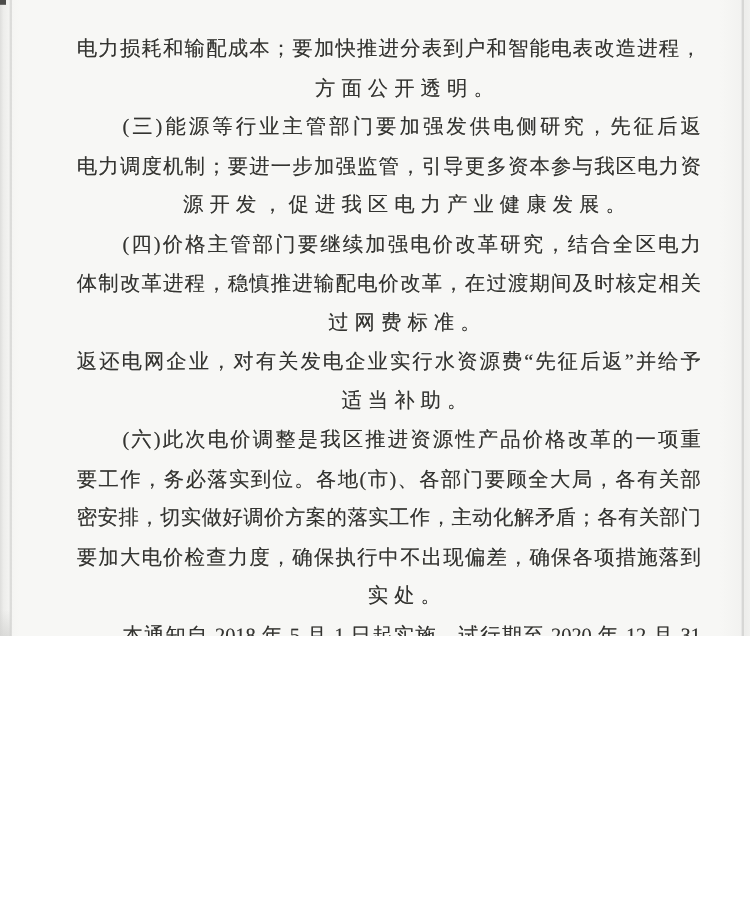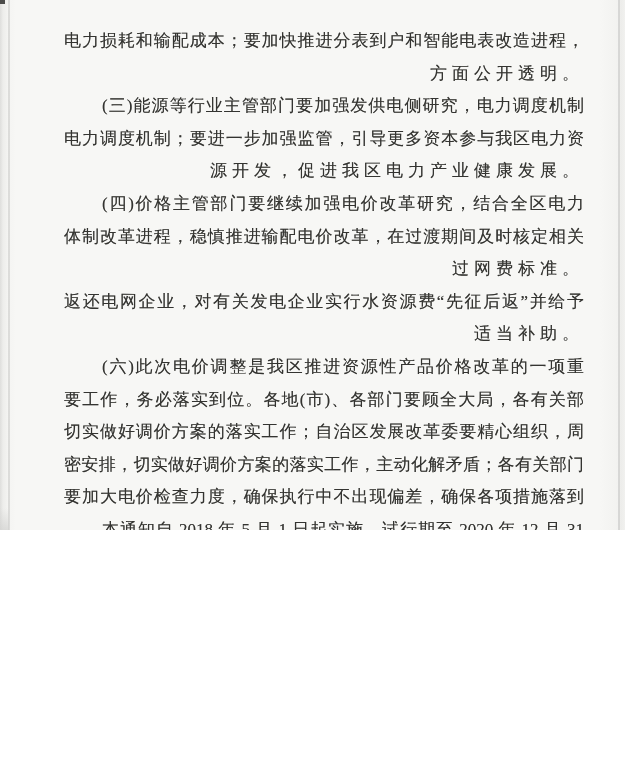--- a/index.html
+++ b/index.html
@@ -58,21 +58,21 @@
     text-shadow: 0 0 0.5px rgba(70, 70, 66, 0.55);
     overflow: hidden;
   }
   .line.fill {
     text-align: justify;
     text-align-last: justify;
     text-justify: inter-character;
     white-space: normal;
   }
   .line.end {
-    text-align: right;
+    text-align: center;
     letter-spacing: 5px;
     white-space: nowrap;
     margin-left: 31px;
   }
   .line.indent {
     text-indent: 38px;
   }
   .page-number {
     position: absolute;
     left: 106px;
@@ -88,31 +88,31 @@
 
 <div class="page" style="--paper: #f7f7f5; --ink: #343431; --edge: #c9c9c7;">
   <div class="corner-mark"></div>
   <div class="edge-line-left"></div>
   <div class="edge-line-right"></div>
   <div class="corner-bl"></div>
 
   <div class="text-block">
       <div class="line fill">电力损耗和输配成本；要加快推进分表到户和智能电表改造进程，</div>
       <div class="line end">方面公开透明。</div>
-      <div class="line fill indent">(三)能源等行业主管部门要加强发供电侧研究，电力调度机制</div>
+      <div class="line fill indent">(三)能源等行业主管部门要加强发供电侧研究，先征后返</div>
       <div class="line fill">电力调度机制；要进一步加强监管，引导更多资本参与我区电力资</div>
       <div class="line end">源开发，促进我区电力产业健康发展。</div>
       <div class="line fill indent">(四)价格主管部门要继续加强电价改革研究，结合全区电力</div>
       <div class="line fill">体制改革进程，稳慎推进输配电价改革，在过渡期间及时核定相关</div>
       <div class="line end">过网费标准。</div>
       <div class="line fill">返还电网企业，对有关发电企业实行水资源费“先征后返”并给予</div>
       <div class="line end">适当补助。</div>
       <div class="line fill indent">(六)此次电价调整是我区推进资源性产品价格改革的一项重</div>
       <div class="line fill">要工作，务必落实到位。各地(市)、各部门要顾全大局，各有关部门，</div>
-      <div class="line fill">切实做好调价方案的落实工作；自治区发展改革委要精心组织，周</div>
       <div class="line fill">密安排，切实做好调价方案的落实工作，主动化解矛盾；各有关部门</div>
       <div class="line fill">要加大电价检查力度，确保执行中不出现偏差，确保各项措施落到</div>
+      <div class="line end">实处。</div>
       <div class="line fill indent">本通知自 2018 年 5 月 1 日起实施，试行期至 2020 年 12 月 31</div>
       <div class="line end">致的，确保各项措施落到。</div>
     </div>
 
   <div class="page-number">8</div>
 </div>
 
 </body></html>

